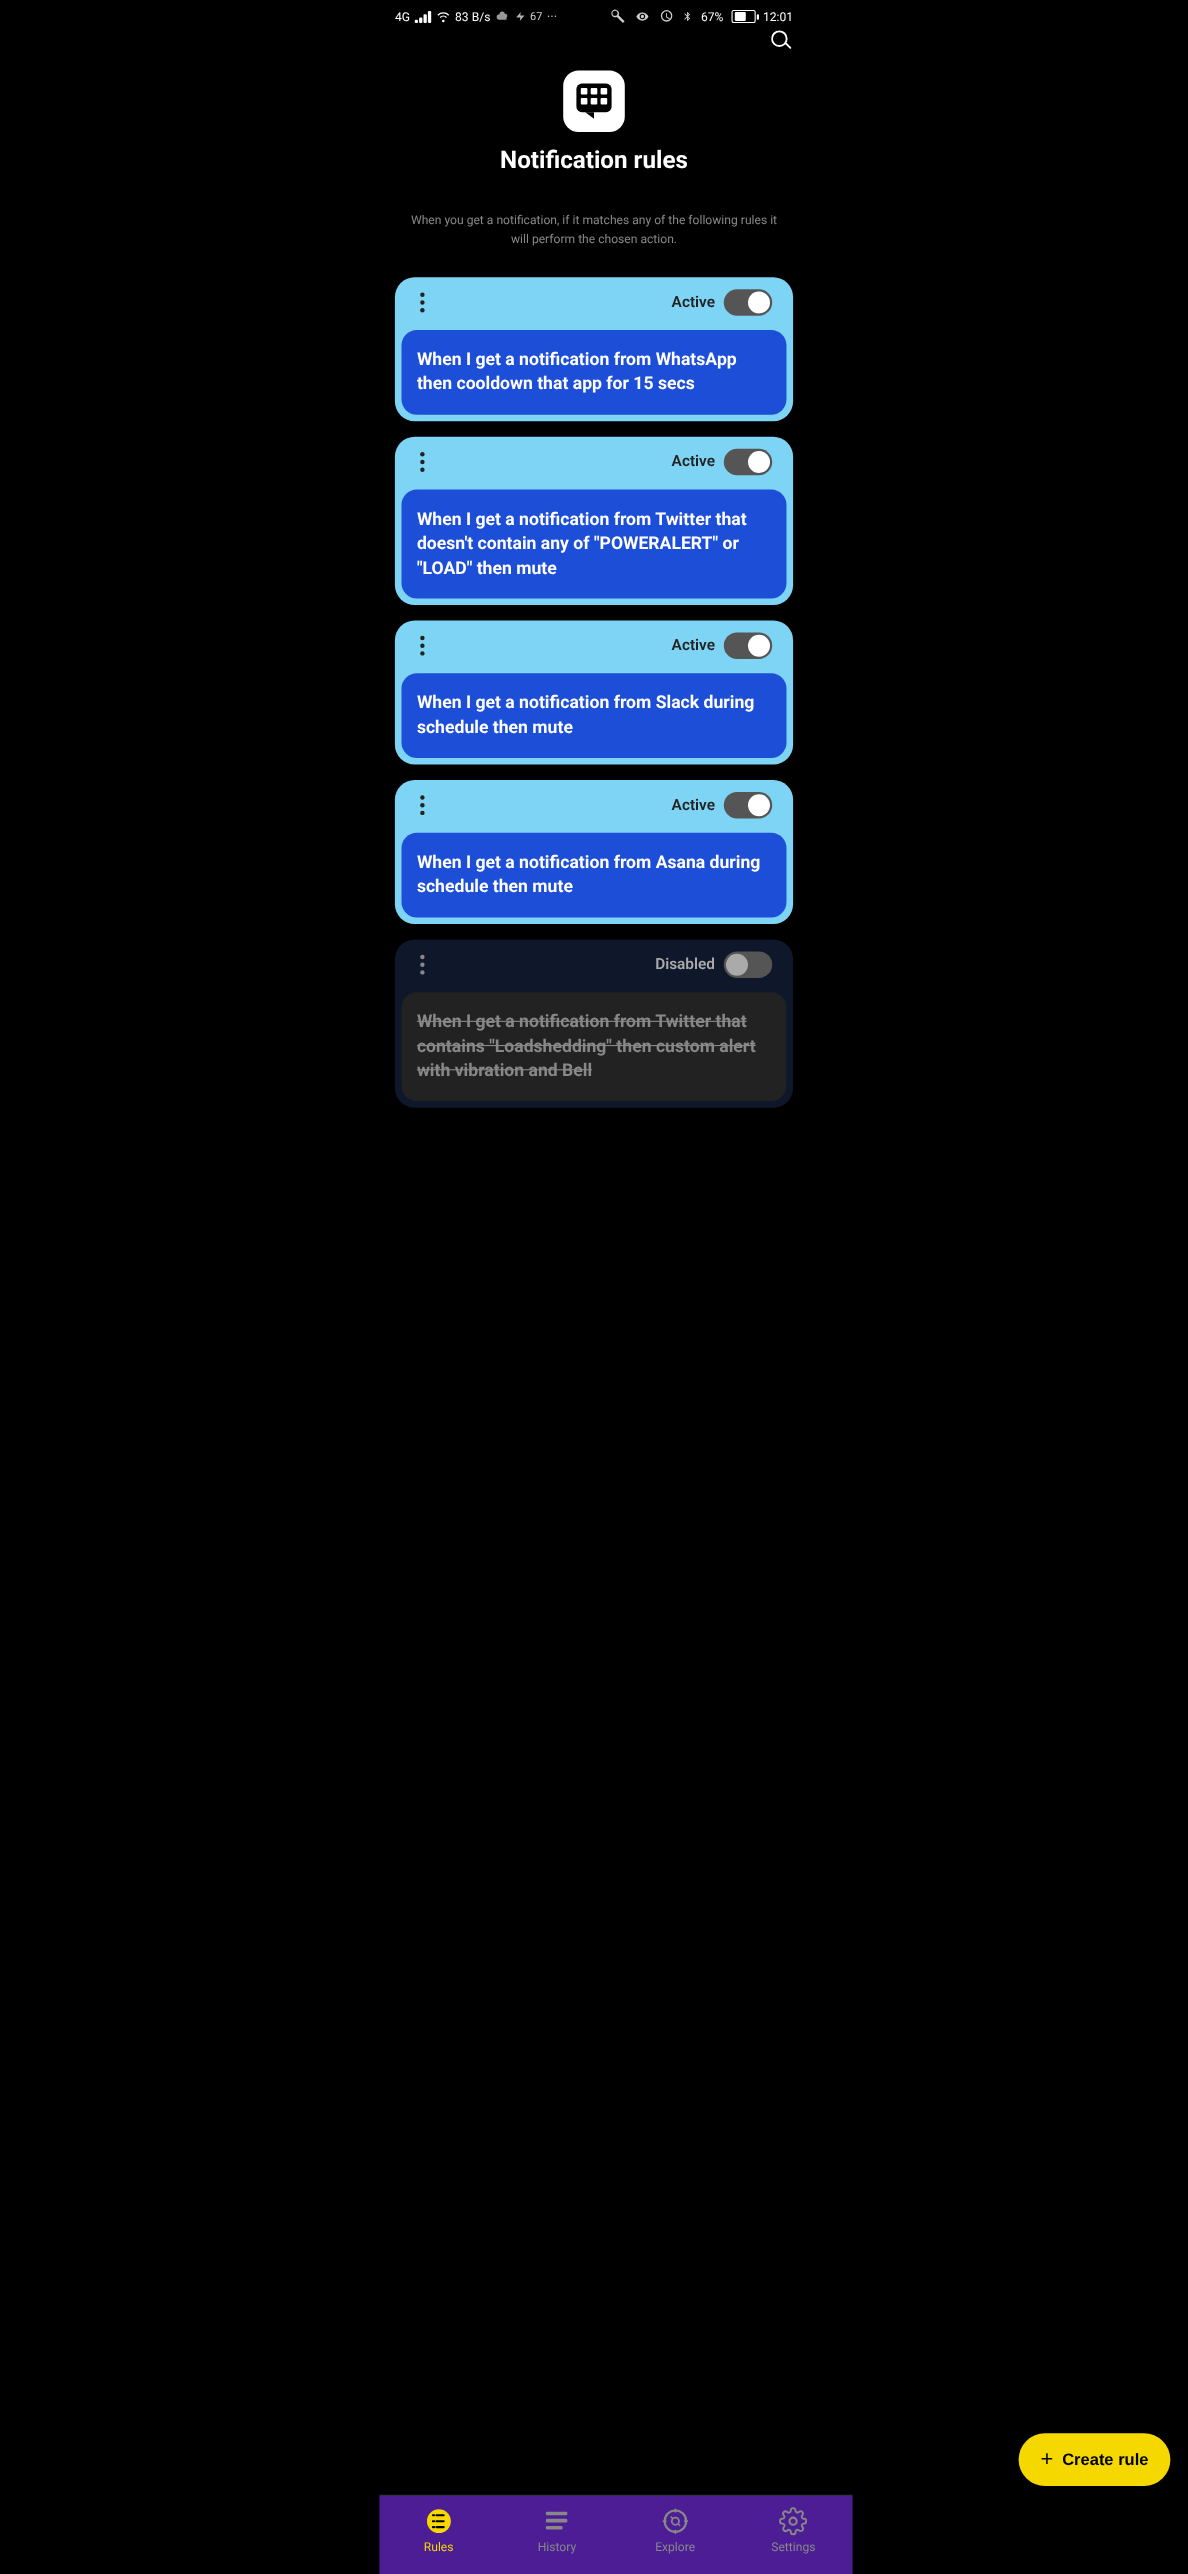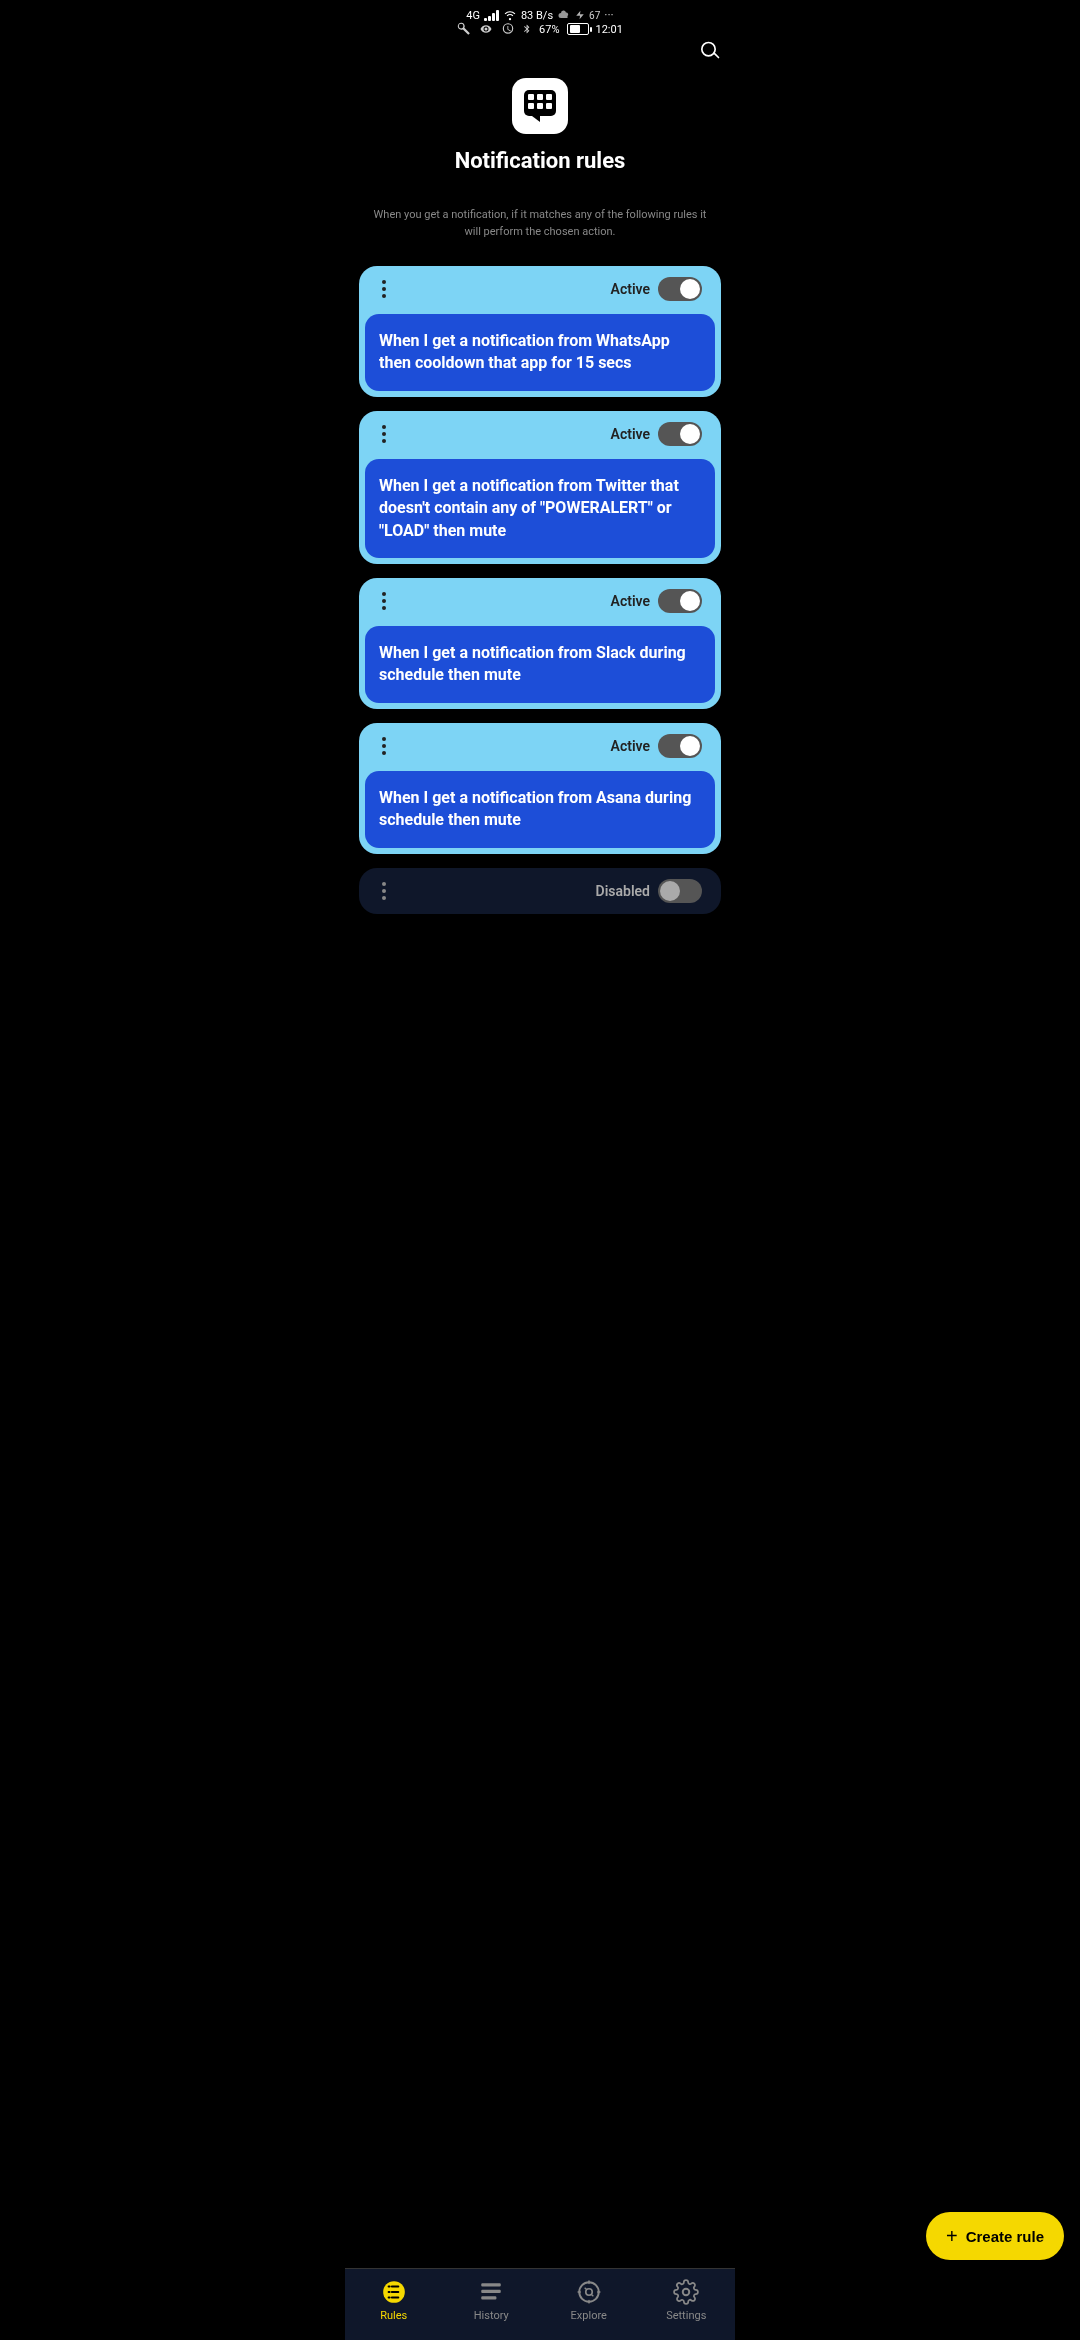--- a/index.html
+++ b/index.html
@@ -12,25 +12,24 @@
       min-height: 844px;
       margin: 0 auto;
       position: relative;
       overflow-x: hidden;
     }
 
     
     .status-bar {
       display: flex;
       justify-content: space-between;
-      align-items: center;
+      align-items: flex-end;
       padding: 8px 14px 4px;
       font-size: 11px;
       color: #fff;
-      flex-direction: column;
     }
     .status-left { display: flex; align-items: center; gap: 4px; font-size: 11px; }
     .status-right { display: flex; align-items: center; gap: 7px; font-size: 11px; }
     .battery-icon {
       display: inline-flex; align-items: center;
       border: 1.5px solid #fff; border-radius: 2px; padding: 1px 2px;
       width: 22px; height: 12px; position: relative;
     }
     .battery-icon::after {
       content: '';
@@ -176,22 +175,22 @@
     .fab-plus {
       font-size: 20px;
       font-weight: 400;
       line-height: 1;
     }
 
     
     .bottom-nav {
       position: fixed;
       bottom: 0;
-      width: 390px;
-      background: #0f172a;
+      width: 430px;
+      background: #4c1d95;
       display: flex;
       justify-content: space-around;
       align-items: center;
       padding: 10px 0 18px;
       border-top: 1px solid #333;
     }
     .nav-item {
       display: flex;
       flex-direction: column;
       align-items: center;
@@ -381,20 +380,23 @@
           <div class="dot"></div>
           <div class="dot"></div>
       </div>
       <div class="rule-status">
         <span>Disabled</span>
         <div class="toggle off" style="background:#555;">
           <div class="toggle-knob" style="background:#aaa;"></div>
         </div>
       </div>
     </div>
+    <div class="rule-card-body">
+      <p class="rule-text strikethrough">When I get a notification from Twitter that contains "Loadshedding" then custom alert with vibration and Bell</p>
+    </div>
   </div>
 
 </div>
 
 <div class="fab-container">
   <button class="fab-btn">
     <span class="fab-plus">+</span>
     <span>Create rule</span>
   </button>
 </div>

